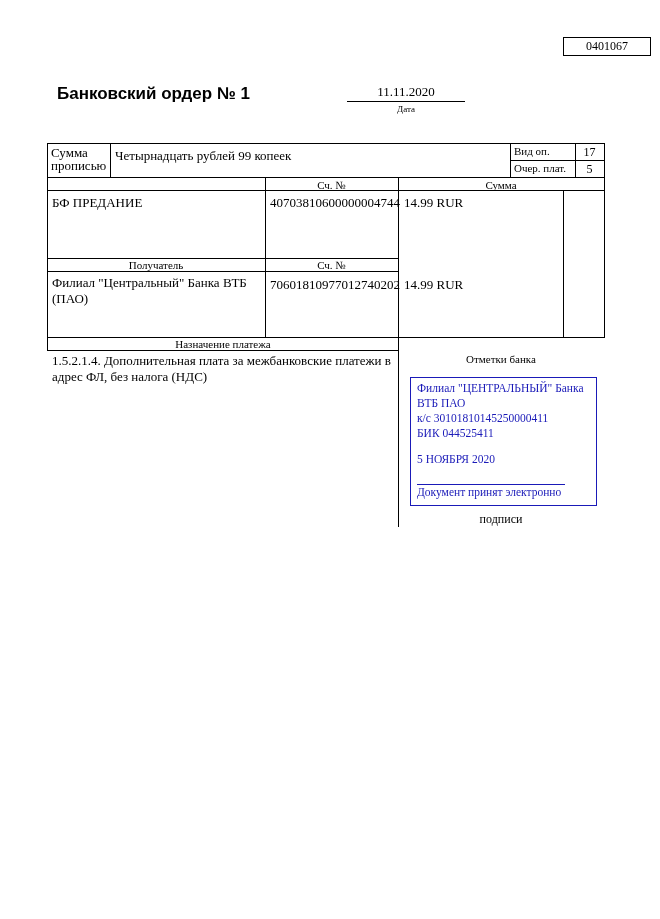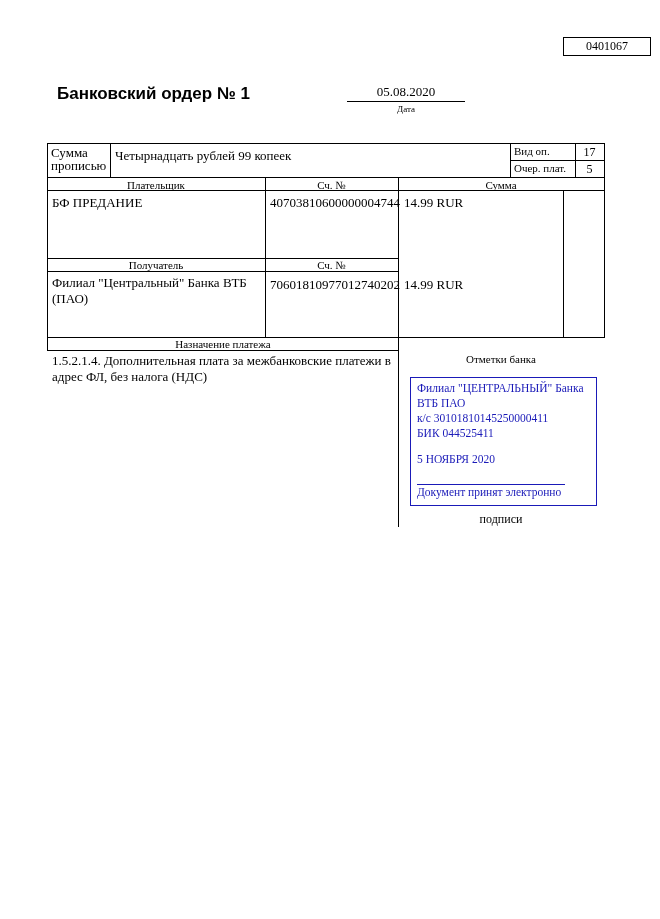--- a/index.html
+++ b/index.html
@@ -55,21 +55,21 @@
 <body>
 
 <div class="page">
 
   <div class="form-code-box">
     <span>0401067</span>
   </div>
 
   <div class="abs title" style="left:57px; top:84px;">Банковский ордер № 1</div>
 
-  <div class="abs body-text center" style="left:347px; top:84px; width:118px;">05.08.2020</div>
+  <div class="abs body-text center" style="left:347px; top:84px; width:118px;">11.11.2020</div>
   <div class="hline" style="top:101px; left:347px; width:118px;"></div>
   <div class="abs center" style="left:347px; top:104px; width:118px; font-size:9px;">Дата</div>
 
   <div class="hline" style="top:143px; left:47px; width:558px;"></div>
   <div class="hline" style="top:160px; left:510px; width:95px;"></div>
   <div class="hline" style="top:177px; left:47px; width:558px;"></div>
   <div class="hline" style="top:190px; left:47px; width:558px;"></div>
   <div class="hline" style="top:258px; left:47px; width:352px;"></div>
   <div class="hline" style="top:271px; left:47px; width:352px;"></div>
   <div class="hline" style="top:337px; left:47px; width:558px;"></div>
@@ -85,21 +85,20 @@
   <div class="vline" style="left:604px; top:143px; height:194px;"></div>
 
   <div class="abs" style="left:51px; top:146px; width:56px; font-size:13px; line-height:13px;">Сумма прописью</div>
   <div class="abs body-text" style="left:115px; top:148px; width:390px;">Четырнадцать рублей 99 копеек</div>
 
   <div class="abs small" style="left:514px; top:145px;">Вид оп.</div>
   <div class="abs center" style="left:575px; top:145px; width:29px; font-size:12px;">17</div>
   <div class="abs small" style="left:514px; top:162px;">Очер. плат.</div>
   <div class="abs center" style="left:575px; top:162px; width:29px; font-size:12px;">5</div>
 
-  <div class="abs small center" style="left:47px; top:179px; width:218px;">Плательщик</div>
   <div class="abs small center" style="left:265px; top:179px; width:133px;">Сч. №</div>
   <div class="abs body-text" style="left:52px; top:195px; width:208px;">БФ ПРЕДАНИЕ</div>
 
   <div class="abs small center" style="left:398px; top:179px; width:206px;">Сумма</div>
   <div class="abs body-text" style="left:270px; top:195px;">40703810600000004744</div>
   <div class="abs body-text" style="left:404px; top:195px;">14.99 RUR</div>
 
   <div class="abs small center" style="left:47px; top:259px; width:218px;">Получатель</div>
   <div class="abs small center" style="left:265px; top:259px; width:133px;">Сч. №</div>
 

